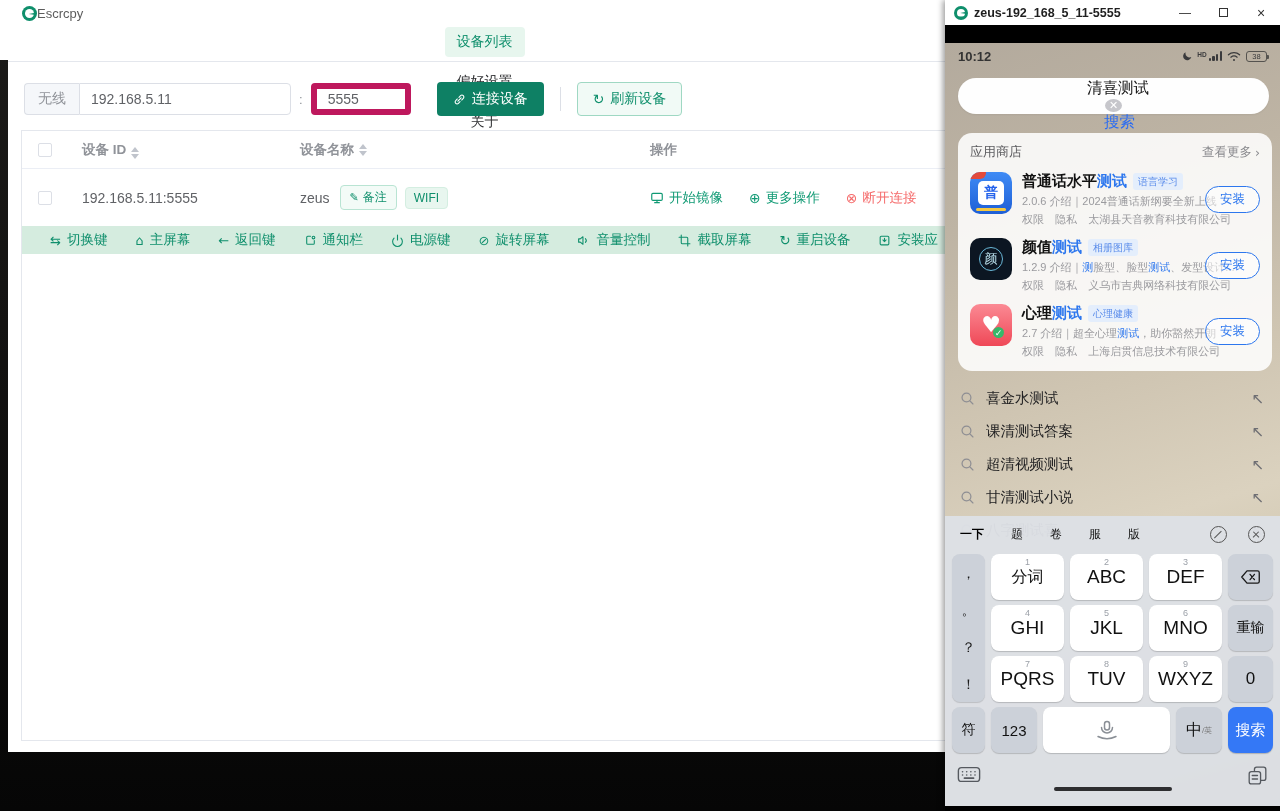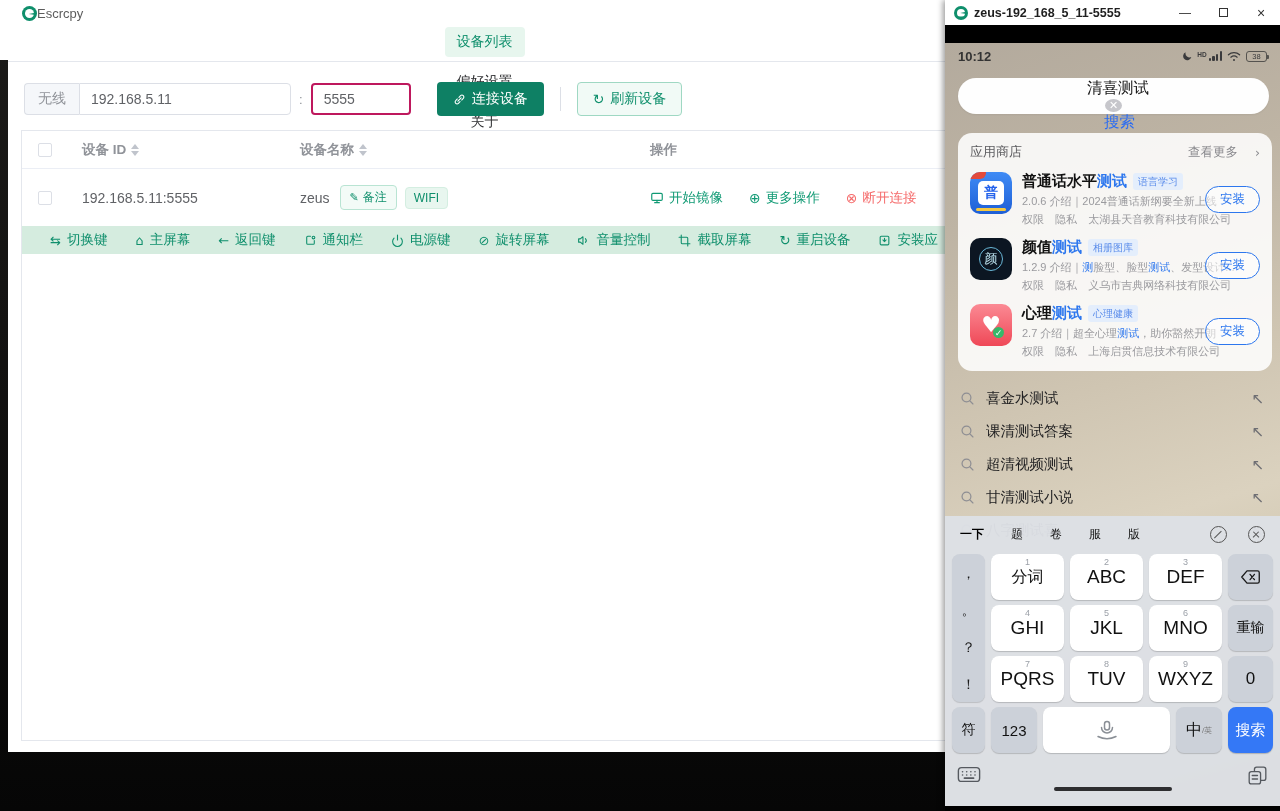--- a/index.html
+++ b/index.html
@@ -24,31 +24,31 @@
 
   .tabs{ display:flex; align-items:center; gap:10px; height:35px; padding-left:16px; border-bottom:1px solid #e4e7ed;flex-direction:column; }
   .tab{ font-size:14px; color:#303133; padding:6px 12px; border-radius:4px; cursor:pointer; }
   .tab.active{ background:#e7f6ee; color:#0f8f6c; }
 
   .connect-row{ display:flex; align-items:center; margin:20px 0 0 16px; height:34px; }
   .input-group{ display:flex; height:32px; }
   .ig-prefix{ display:flex; align-items:center; padding:0 13px; background:#f5f7fa; border:1px solid #dcdfe6; border-right:none; border-radius:4px 0 0 4px; color:#909399; font-size:14px; }
   .ip-input{ width:212px; height:32px; border:1px solid #dcdfe6; border-radius:0 4px 4px 0; padding:0 11px; font-size:14px; color:#606266; outline:none; }
   .colon-sep{ margin:0 8px; color:#909399; font-size:13px; }
-  .port-input{ width:100px; height:32px; border:2px solid #be185d; border-radius:4px; padding:0 11px; font-size:14px; color:#606266; outline:none; }
+  .port-input{ width:100px; height:32px; border:6px solid #be185d; border-radius:4px; padding:0 11px; font-size:14px; color:#606266; outline:none; }
   .btn{ display:inline-flex; align-items:center; gap:6px; height:34px; padding:0 15px; border-radius:4px; font-size:14px; cursor:pointer; border:1px solid transparent; }
   .btn-primary{ background:#0e8064; color:#fff; margin-left:26px; }
   .v-divider{ width:1px; height:24px; background:#dcdfe6; margin:0 16px; }
   .btn-plain{ background:#f1faf6; color:#0f8f6c; border:1px solid #9fd8c3; }
 
   .panel{ position:absolute; left:13px; top:130px; right:0; height:611px; border:1px solid #e4e7ed; border-right:none; background:#fff; }
   .t-head{ display:flex; align-items:center; height:38px; border-bottom:1px solid #ebeef5; font-size:13.5px; color:#909399; font-weight:bold; }
   .t-row{ display:flex; align-items:center; height:57px; font-size:14px; color:#606266; }
   .col-check{ width:46px; display:flex; justify-content:center; }
-  .col-id{ width:224px; padding-left:14px; display:flex; align-items:center; }
+  .col-id{ width:224px; padding-left:14px; display:flex; align-items:flex-end; }
   .col-name{ width:350px; padding-left:8px; display:flex; align-items:center; }
   .col-actions{ flex:1; display:flex; align-items:center; gap:26px; padding-left:8px; }
   .checkbox{ width:14px; height:14px; border:1px solid #dcdfe6; border-radius:2px; background:#fff; cursor:pointer; }
   .caret{ display:inline-flex; flex-direction:column; gap:2px; margin-left:5px; }
   .caret i{ width:0; height:0; border-left:4px solid transparent; border-right:4px solid transparent; }
   .caret .up{ border-bottom:5px solid #c0c4cc; }
   .caret .down{ border-top:5px solid #c0c4cc; }
   .note-btn{ display:inline-flex; align-items:center; gap:4px; margin-left:10px; padding:3px 9px; font-size:12px; color:#0f8f6c; background:#f3fbf7; border:1px solid #b9e4d3; border-radius:4px; cursor:pointer; }
   .wifi-tag{ margin-left:8px; padding:3px 8px; font-size:12px; color:#0f8f6c; background:#e8f6ef; border:1px solid #d4eee1; border-radius:4px; }
   .action-link{ display:inline-flex; align-items:center; gap:5px; color:#109a74; font-size:13.5px; cursor:pointer; }
@@ -86,21 +86,21 @@
 
   .search-wrap{ padding:9px 11px 0 13px; }
   .search-pill{ height:36px; background:#fefefe; border-radius:20px; display:flex; align-items:center; padding:0 12px; box-shadow:0 1px 2px rgba(0,0,0,.06);flex-direction:column; }
   .search-query{ font-size:15.5px; color:#141414; margin-left:9px; flex:1; }
   .clear-btn{ width:17px; height:17px; border-radius:50%; background:#c6c6cb; color:#fff; font-size:11px; display:flex; align-items:center; justify-content:center; cursor:pointer; }
   .search-go{ font-size:15.5px; color:#2a6cf3; margin-left:12px; cursor:pointer; }
 
   .store-card{ margin:19px 8px 0 13px; background:rgba(255,255,255,.87); border-radius:14px; padding:10px 12px 12px; }
   .store-head{ display:flex; align-items:center; }
   .store-title{ font-size:13px; color:#5d5d60; }
-  .store-more{ margin-left:auto; font-size:12.5px; color:#8a8a8e; cursor:pointer; display:flex; align-items:center; gap:17px; }
+  .store-more{ margin-left:auto; font-size:12.5px; color:#8a8a8e; cursor:pointer; display:flex; align-items:center; gap:3px; }
   .app-row{ display:flex; margin-top:11px; gap:10px; align-items:flex-start; }
   .app-icon{ width:42px; height:42px; border-radius:10px; flex:none; display:flex; align-items:center; justify-content:center; font-size:17px; color:#fff; position:relative; overflow:hidden; }
   .app-icon.i1{ background:linear-gradient(180deg,#3f8bf5,#1f5fd6); }
   .app-icon.i1 .inner{ width:26px; height:24px; background:#fff; border-radius:5px; color:#2563eb; font-size:14px; font-weight:bold; display:flex; align-items:center; justify-content:center; }
   .app-icon.i1::before{ content:""; position:absolute; left:0; top:0; width:16px; height:7px; background:#e24a3b; border-radius:0 0 6px 0; }
   .app-icon.i1::after{ content:""; position:absolute; left:6px; bottom:3px; width:30px; height:3px; background:#f5c842; border-radius:2px; }
   .app-icon.i2{ background:#0c1622; }
   .app-icon.i2 .inner{ width:24px; height:24px; border:1.5px solid #6ab8d8; border-radius:50%; color:#bfe6f2; font-size:13px; display:flex; align-items:center; justify-content:center; }
   .app-icon.i3{ background:linear-gradient(180deg,#fb8a94,#ef4857); }
   .app-icon.i3 .inner{ font-size:22px; color:#fff; line-height:1; }

